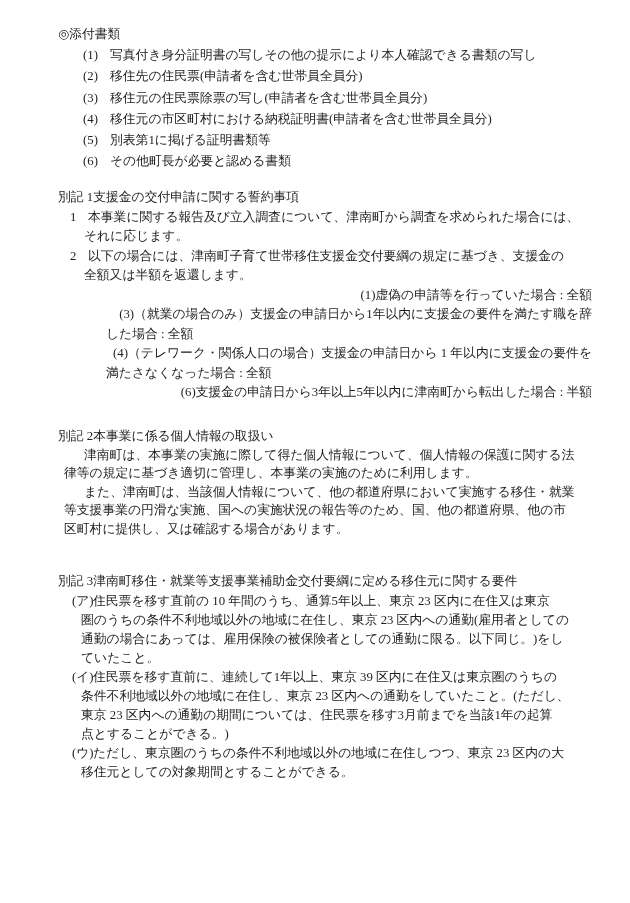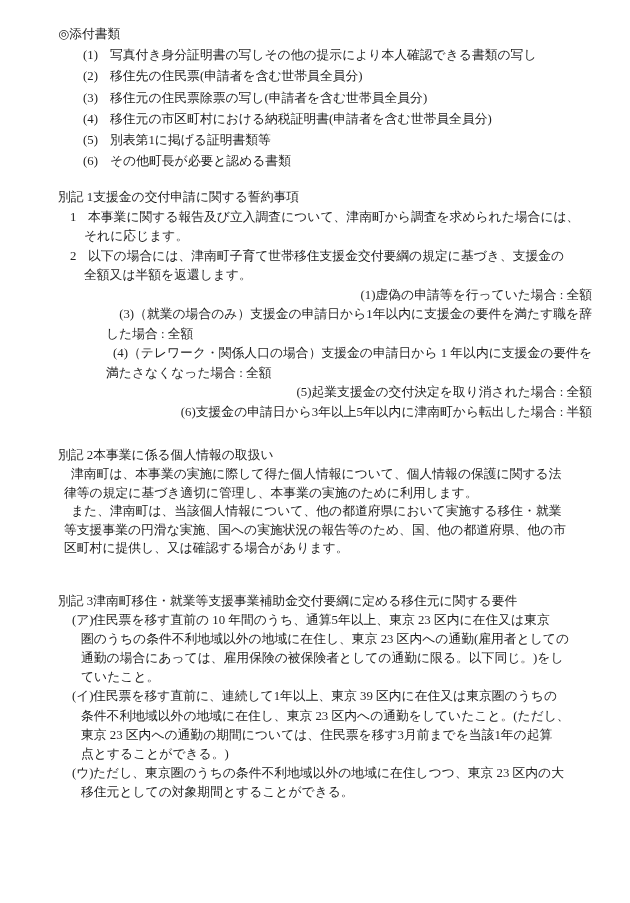--- a/index.html
+++ b/index.html
@@ -29,21 +29,21 @@
   .sec-b { line-height: 19.5px; margin-top: 16px; }
   .cl1 { margin-left: 12px; }
   .cl1 .mk { width: 18px; }
   .clc { margin-left: 26px; }
   .sub { margin-left: 23px; text-align: right; }
   .sub .mk { width: 25px; }
   .subc { margin-left: 48px; }
 
   
   .sec-c { line-height: 18.6px; margin-top: 24px; }
-  .pf { margin-left: 13px; }
+  .pf { margin-left: 26px; }
   .pc { margin-left: 6px; }
 
   
   .sec-d { line-height: 19.1px; margin-top: 34px; }
   .mv { margin-left: 14px; }
   .mv .mk { width: 21px; }
   .mvc { margin-left: 23px; }
 
   .mk-h { display: inline-block; margin-right: 0; white-space: pre; }
 </style>
@@ -67,21 +67,20 @@
     <div class="ln cl1"><span class="mk">1</span><span>本事業に関する報告及び立入調査について、津南町から調査を求められた場合には、</span></div>
     <div class="ln clc">それに応じます。</div>
     <div class="ln cl1"><span class="mk">2</span><span>以下の場合には、津南町子育て世帯移住支援金交付要綱の規定に基づき、支援金の</span></div>
     <div class="ln clc">全額又は半額を返還します。</div>
 
     <div class="ln sub"><span class="mk">(1)</span><span>虚偽の申請等を行っていた場合 : 全額</span></div>
     <div class="ln sub"><span class="mk">(3)</span><span>（就業の場合のみ）支援金の申請日から1年以内に支援金の要件を満たす職を辞</span></div>
     <div class="ln subc">した場合 : 全額</div>
     <div class="ln sub"><span class="mk">(4)</span><span>（テレワーク・関係人口の場合）支援金の申請日から 1 年以内に支援金の要件を</span></div>
     <div class="ln subc">満たさなくなった場合 : 全額</div>
-    <div class="ln sub"><span class="mk">(5)</span><span>起業支援金の交付決定を取り消された場合 : 全額</span></div>
     <div class="ln sub"><span class="mk">(6)</span><span>支援金の申請日から3年以上5年以内に津南町から転出した場合 : 半額</span></div>
   </section>
 
   <section class="sec-c">
     <div class="ln h"><span class="mk-h">別記 2</span><span>本事業に係る個人情報の取扱い</span></div>
     <div class="ln pf">津南町は、本事業の実施に際して得た個人情報について、個人情報の保護に関する法</div>
     <div class="ln pc">律等の規定に基づき適切に管理し、本事業の実施のために利用します。</div>
     <div class="ln pf">また、津南町は、当該個人情報について、他の都道府県において実施する移住・就業</div>
     <div class="ln pc">等支援事業の円滑な実施、国への実施状況の報告等のため、国、他の都道府県、他の市</div>
     <div class="ln pc">区町村に提供し、又は確認する場合があります。</div>

